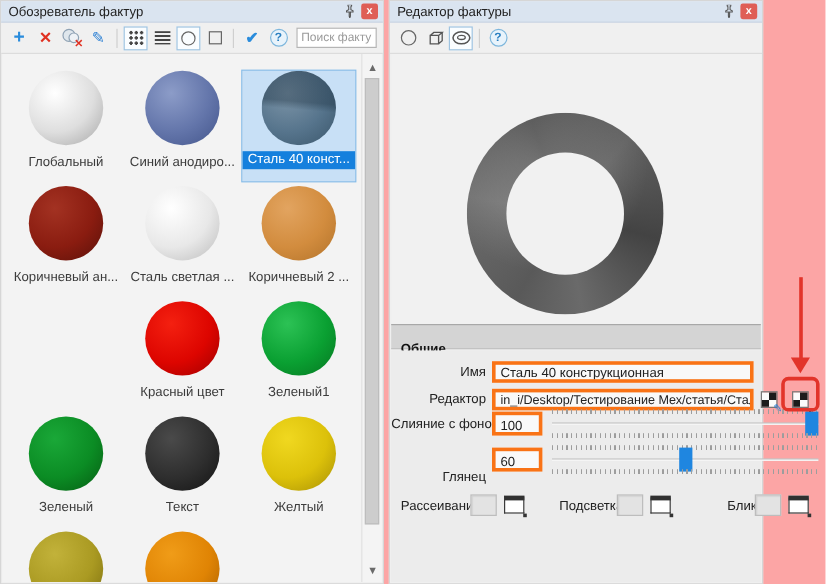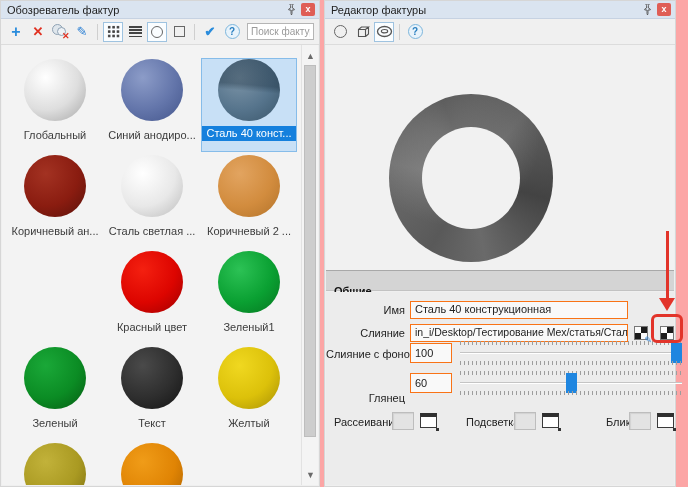--- a/index.html
+++ b/index.html
@@ -1,20 +1,20 @@
 <!DOCTYPE html>
 <html><head>
 <meta charset="utf-8">
 <style>
   html,body{margin:0;padding:0;background:#fff;}
   *{box-sizing:border-box;font-family:"Liberation Sans",sans-serif;}
   #app{position:relative;width:688px;height:487px;background:#fca5a5;overflow:hidden;}
   .panel{position:absolute;top:0;height:487px;background:#efefef;border:1px solid #d6d6d6;}
   #left-panel{left:0;width:320px;}
-  #right-panel{left:324px;width:352px;}
+  #right-panel{left:324px;width:312px;}
 
   .titlebar{position:absolute;top:0;left:0;right:0;height:18px;background:#dae4f0;
     display:flex;align-items:center;padding:0 4px 0 6px;border-bottom:1px solid #c6d2e2;}
   .titlebar .title{font-size:11px;color:#222;flex:1;}
   .pin-btn{width:14px;height:14px;display:flex;align-items:center;justify-content:center;margin-right:3px;}
   .close-btn{width:14px;height:13px;background:#df5e56;border-radius:2px;color:#fff;
     font-size:9px;font-weight:bold;display:flex;align-items:center;justify-content:center;line-height:1;}
 
   .toolbar{position:absolute;top:18px;left:0;right:0;height:26px;background:#f0f0f0;
     display:flex;align-items:center;padding:0 4px;border-bottom:1px solid #dcdcdc;}
@@ -66,21 +66,21 @@
       radial-gradient(circle at 38% 26%, rgba(255,255,255,.22), rgba(255,255,255,0) 55%),
       conic-gradient(from 210deg,#595959,#6e6e6e 70deg,#474747 130deg,#616161 190deg,#434343 255deg,#6a6a6a 320deg,#595959);}
   .torus::after{content:"";position:absolute;inset:33px;border-radius:50%;background:#f1f1f1;}
 
   .section-header{position:absolute;top:269px;left:1px;right:1px;height:21px;background:#d4d4d4;
     border-top:1px solid #a8a8a8;border-bottom:1px solid #c2c2c2;display:flex;align-items:center;padding-left:8px;}
   .section-header span{font-size:11px;font-weight:bold;color:#111;margin-top:20px;}
   #form-area{position:absolute;top:291px;left:1px;right:1px;bottom:1px;background:#ececec;}
 
   .flabel{position:absolute;font-size:11px;color:#222;text-align:right;white-space:nowrap;}
-  .ffield{position:absolute;background:#f9f9f9;border:1px solid #f97316;font-size:11px;color:#222;
+  .ffield{position:absolute;background:#f9f9f9;border:3px solid #f97316;font-size:11px;color:#222;
     padding:1px 4px;white-space:nowrap;overflow:hidden;}
 
   .checker-btn{position:absolute;width:20px;height:20px;display:flex;align-items:center;justify-content:center;}
   .checker{width:14px;height:14px;border:1px solid #777;
     background:conic-gradient(#1c1c1c 0 25%,#fbfbfb 0 50%,#1c1c1c 0 75%,#fbfbfb 0);}
   .checker-btn .mini-pencil{position:absolute;right:-1px;bottom:-2px;color:#2a7fd4;font-size:9px;line-height:1;}
   .checker-btn .mini-dot{position:absolute;right:0px;bottom:-1px;width:3px;height:3px;background:#333;}
 
   .slider{position:absolute;height:24px;}
   .ticks{position:absolute;left:0;right:0;height:4px;
@@ -254,21 +254,21 @@
 
     <div class="section-header">
       <span>Общие</span>
     </div>
 
     <div id="form-area">
 
       <span class="flabel" style="left:0;top:12px;width:79px;">Имя</span>
       <div class="ffield" style="left:84px;top:9px;width:218px;height:18px;">Сталь 40 конструкционная</div>
 
-      <span class="flabel" style="left:0;top:35px;width:79px;">Слияние</span>
+      <span class="flabel" style="left:0;top:35px;width:79px;">Редактор</span>
       <div class="ffield" style="left:84px;top:32px;width:218px;height:18px;font-size:10.5px;">in_i/Desktop/Тестирование Мех/статья/Сталь 40.jpg</div>
       <span class="checker-btn" style="left:305px;top:31px;">
         <span class="checker"></span>
         <span class="mini-pencil">✎</span>
       </span>
       <span class="checker-btn" style="left:331px;top:31px;">
         <span class="checker"></span>
         <span class="mini-dot"></span>
       </span>
 

